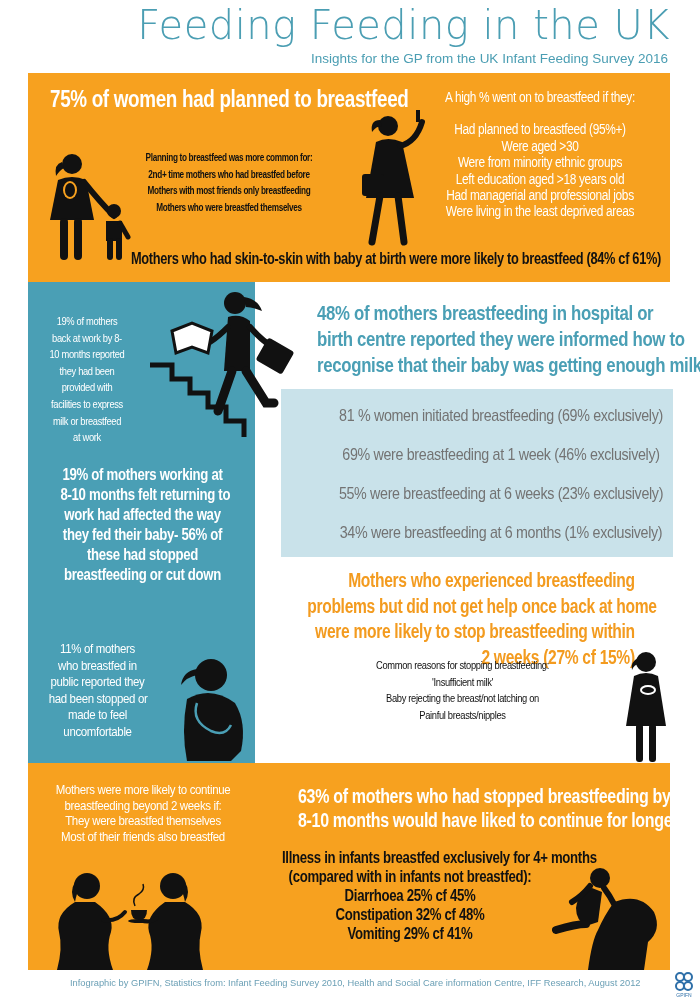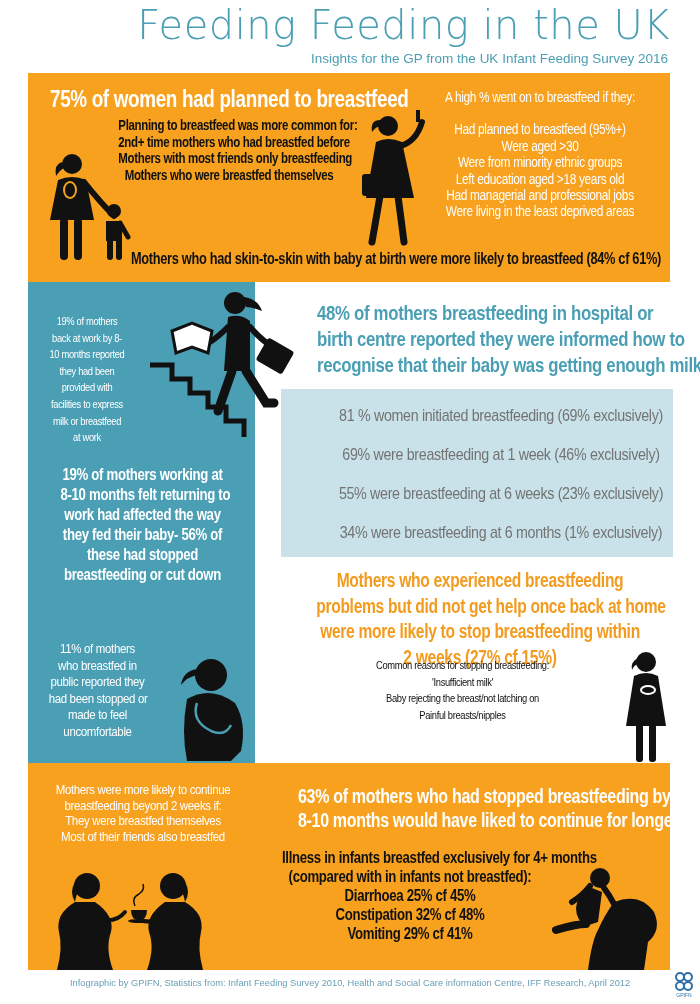--- a/index.html
+++ b/index.html
@@ -32,21 +32,21 @@
 </head>
 <body>
 
 <div class="title">Feeding Feeding in the UK</div>
 <div class="subtitle">Insights for the GP from the UK Infant Feeding Survey 2016</div>
 
 <div class="abs orange" style="left:28px; top:73px; width:642px; height:209px;"></div>
 
 <div class="abs white bold cond" style="left:50px; top:86px; font-size:23px; white-space:nowrap; transform:scaleX(0.82); transform-origin:left top;">75% of women had planned to breastfeed</div>
 
-<div class="abs black bold cond center" style="left:94px; top:117px; width:270px; font-size:14px; line-height:16.5px;">
+<div class="abs black bold cond center" style="left:94px; top:150px; width:270px; font-size:10px; line-height:16.5px;">
   <span class="line" style="transform:scaleX(0.82);">Planning to breastfeed was more common for:</span>
   <span class="line" style="transform:scaleX(0.82);">2nd+ time mothers who had breastfed before</span>
   <span class="line" style="transform:scaleX(0.82);">Mothers with most friends only breastfeeding</span>
   <span class="line" style="transform:scaleX(0.82);">Mothers who were breastfed themselves</span>
 </div>
 
 <div class="abs" style="left:40px; top:150px;">
   <svg width="95" height="115" viewBox="0 0 95 115">
     <circle cx="32" cy="14" r="10" fill="#111"></circle>
     <path d="M22 12 q-8 2 -6 14 q4 -6 8 -8z" fill="#111"></path>
@@ -151,21 +151,21 @@
 </div>
 
 <div class="abs lightblue" style="left:281px; top:389px; width:392px; height:168px;"></div>
 <div class="abs cond center" style="left:281px; top:396px; width:440px; font-size:17px; line-height:39px; color:#737373;">
   <span class="line" style="transform:scaleX(0.84);">81 % women initiated breastfeeding (69% exclusively)</span>
   <span class="line" style="transform:scaleX(0.84);">69% were breastfeeding at 1 week (46% exclusively)</span>
   <span class="line" style="transform:scaleX(0.84);">55% were breastfeeding at 6 weeks (23% exclusively)</span>
   <span class="line" style="transform:scaleX(0.84);">34% were breastfeeding at 6 months (1% exclusively)</span>
 </div>
 
-<div class="abs orangetxt bold cond center" style="left:270px; top:568px; width:420px; font-size:20px; line-height:25.5px;">
+<div class="abs orangetxt bold cond center" style="left:261px; top:568px; width:420px; font-size:20px; line-height:25.5px;text-align:right;">
   <span class="line" style="transform:scaleX(0.78);">Mothers who experienced breastfeeding</span>
   <span class="line" style="transform:scaleX(0.78);">problems but did not get help once back at home</span>
   <span class="line" style="transform:scaleX(0.78);">were more likely to stop breastfeeding within</span>
   <span class="line" style="transform:scaleX(0.78);">2 weeks (27% cf 15%)</span>
 </div>
 
 <div class="abs black cond center" style="left:330px; top:657px; width:265px; font-size:11px; line-height:16.5px;">
   <span class="line" style="transform:scaleX(0.85);">Common reasons for stopping breastfeeding:</span>
   <span class="line" style="transform:scaleX(0.85);">'Insufficient milk'</span>
   <span class="line" style="transform:scaleX(0.85);">Baby rejecting the breast/not latching on</span>
@@ -226,21 +226,21 @@
   <svg width="115" height="104" viewBox="0 0 115 104">
     <circle cx="48" cy="12" r="10" fill="#111"></circle>
     <path d="M40 22 q-14 4 -16 20 q0 12 10 18 l12 -4 l4 -30z" fill="#111"></path>
     <path d="M38 20 q-8 10 -18 16" stroke="#111" stroke-width="6" fill="none" stroke-linecap="round"></path>
     <path d="M52 22 q6 8 10 16" stroke="#111" stroke-width="6" fill="none" stroke-linecap="round"></path>
     <path d="M62 36 q26 -10 40 10 q8 18 -6 30 l-4 28 h-56 q4 -30 10 -40 q6 -14 16 -28z" fill="#111"></path>
     <path d="M4 64 q20 -6 30 -6" stroke="#111" stroke-width="8" fill="none" stroke-linecap="round"></path>
   </svg>
 </div>
 
-<div class="abs" style="left:70px; top:978px; font-family:'Liberation Sans', sans-serif; font-size:9.3px; color:#6a9fb5; white-space:nowrap;">Infographic by GPIFN, Statistics from: Infant Feeding Survey 2010, Health and Social Care information Centre, IFF Research, April 2012</div>
+<div class="abs" style="left:70px; top:978px; font-family:'Liberation Sans', sans-serif; font-size:9.3px; color:#6a9fb5; white-space:nowrap;">Infographic by GPIFN, Statistics from: Infant Feeding Survey 2010, Health and Social Care information Centre, IFF Research, August 2012</div>
 
 <div class="abs" style="left:674px; top:972px; width:20px;">
   <svg width="20" height="20" viewBox="0 0 20 20">
     <circle cx="6" cy="5" r="4" fill="none" stroke="#2e6fa8" stroke-width="2"></circle>
     <circle cx="14" cy="5" r="4" fill="none" stroke="#2e6fa8" stroke-width="2"></circle>
     <circle cx="6" cy="14" r="4" fill="none" stroke="#2e6fa8" stroke-width="2"></circle>
     <circle cx="14" cy="14" r="4" fill="none" stroke="#2e6fa8" stroke-width="2"></circle>
   </svg>
   <div style="font-family:'Liberation Sans', sans-serif; font-size:5px; color:#2e6fa8; text-align:center;">GPIFN</div>
 </div>

